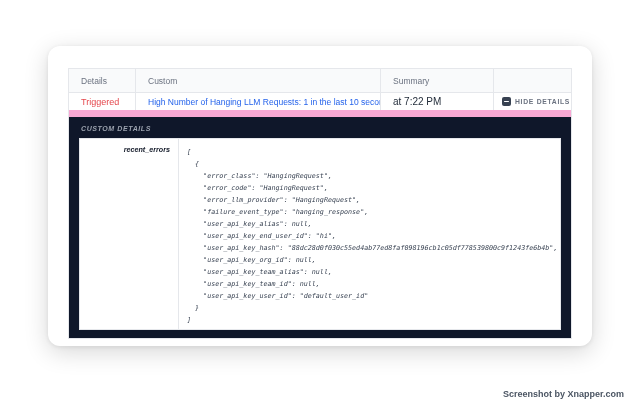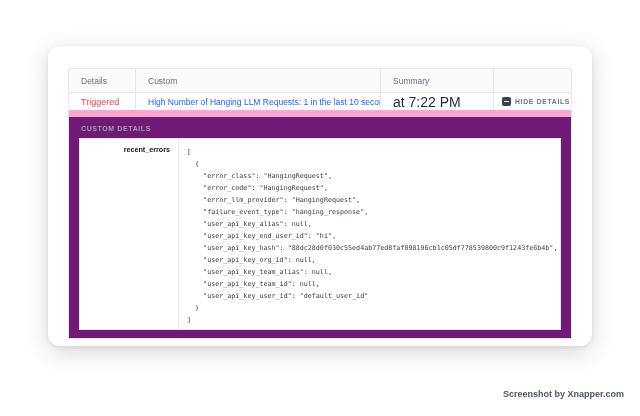--- a/index.html
+++ b/index.html
@@ -34,21 +34,21 @@
     overflow: hidden; white-space: nowrap;
   }
   .cell.sep { border-right: 1px solid #e5e7eb; }
   .col-status  { width: 67px; }
   .col-summary { width: 245px; }
   .col-created { width: 113px; }
   .col-actions { width: 77px; flex: 1; padding: 0 8px; }
   .head-label { font-size: 8.5px; color: #6b7280; font-weight: 400; }
   .status-text { font-size: 9px; font-weight: 500; }
   .summary-link { font-size: 8.5px; font-weight: 500; text-decoration: none; cursor: pointer; }
-  .created-text { font-size: 14px; color: #1f2937; }
+  .created-text { font-size: 10px; color: #1f2937; }
   .hide-details-btn {
     display: flex; align-items: center; gap: 4px;
     background: none; border: none; cursor: pointer;
     font-family: "Liberation Sans", sans-serif;
     font-size: 6.8px; font-weight: 600; letter-spacing: 0.7px;
     color: #6b7280; text-transform: uppercase;
     padding: 0;
   }
   .minus-square-icon {
     width: 9px; height: 9px;
@@ -59,22 +59,23 @@
   }
   .minus-square-icon::after {
     content: "";
     position: absolute;
     left: 2px; right: 2px; top: 3.7px;
     height: 1.6px;
     background: #ffffff;
     border-radius: 1px;
   }
   .details {
-    background: #701a75;
+    background: #0f172a;
     padding: 6px 10px 8px 10px;
+    font-style: italic;
   }
   .details-label {
     font-size: 7px; font-weight: 600;
     letter-spacing: 0.6px;
     color: #9ca3af;
     text-transform: uppercase;
     margin: 2px 0 6px 2px;
   }
   .details-box {
     background: #ffffff;

